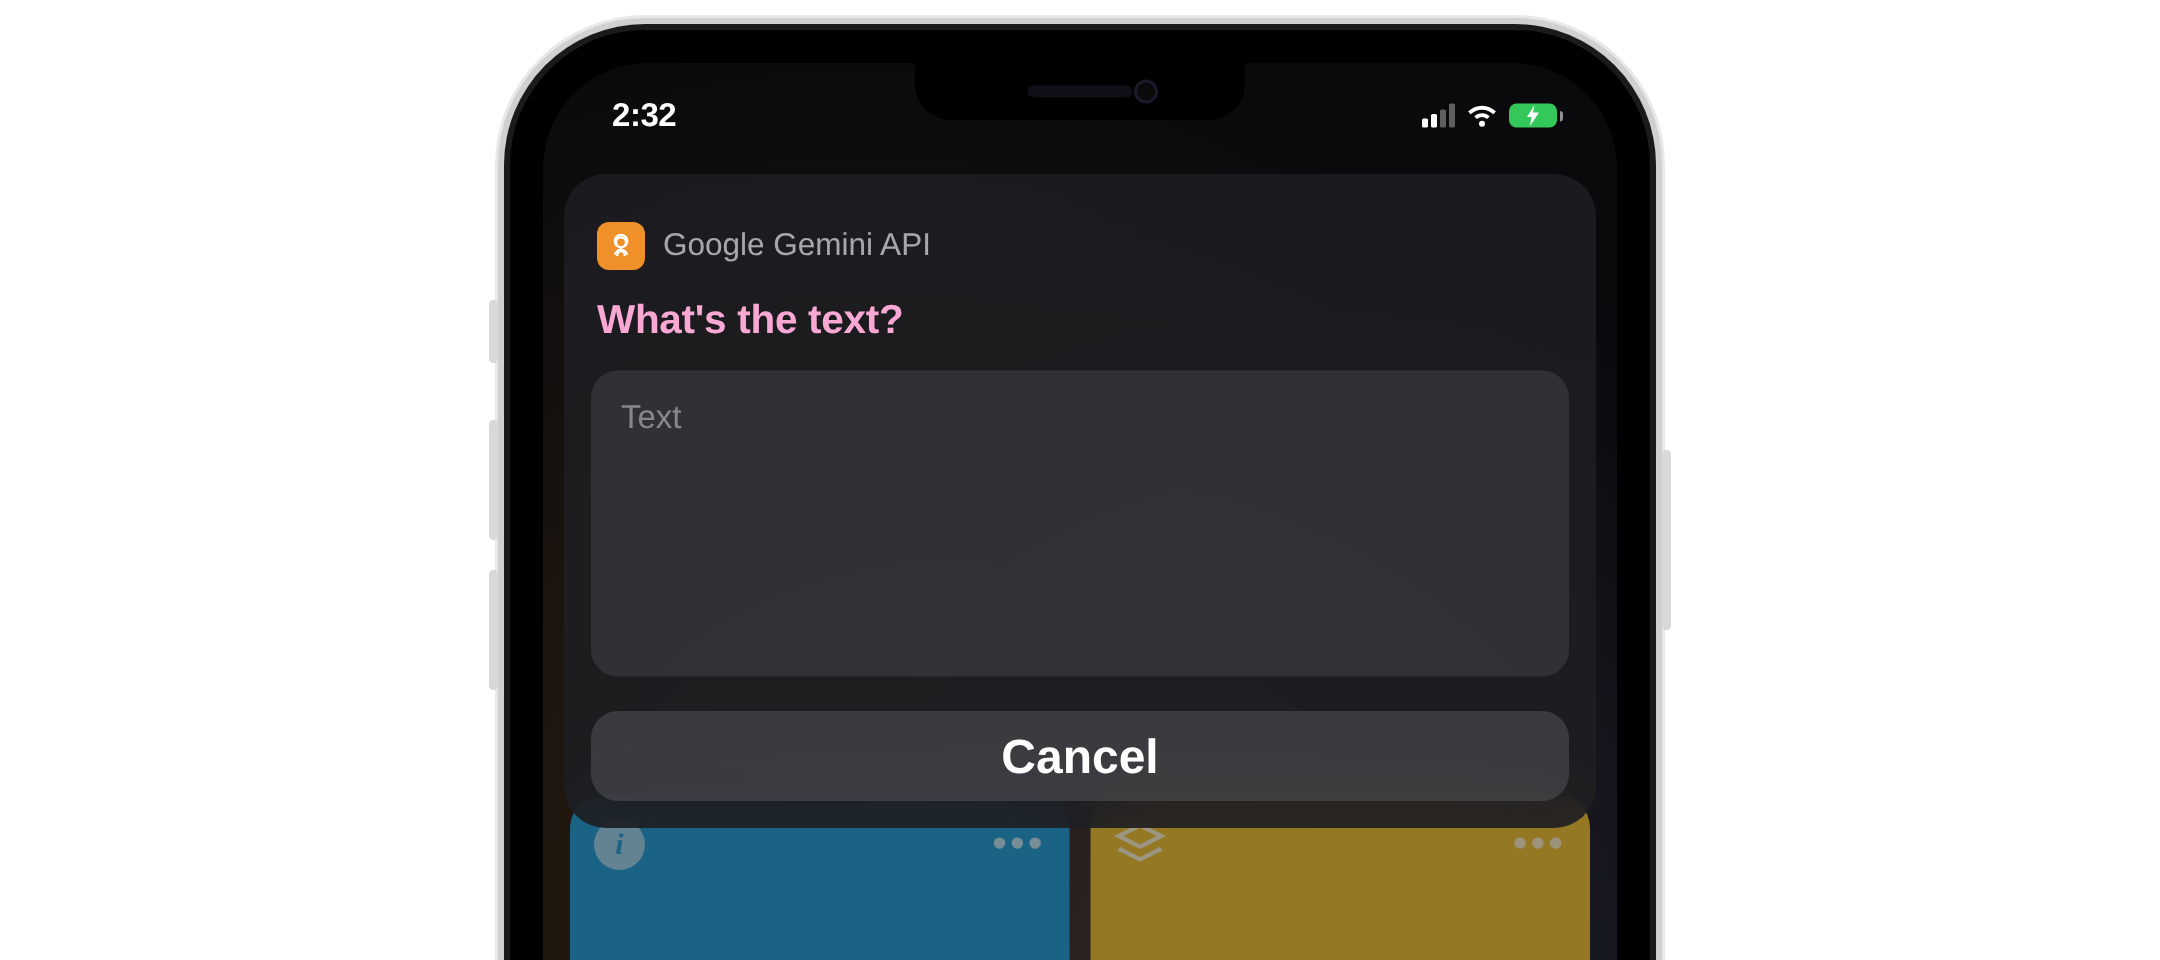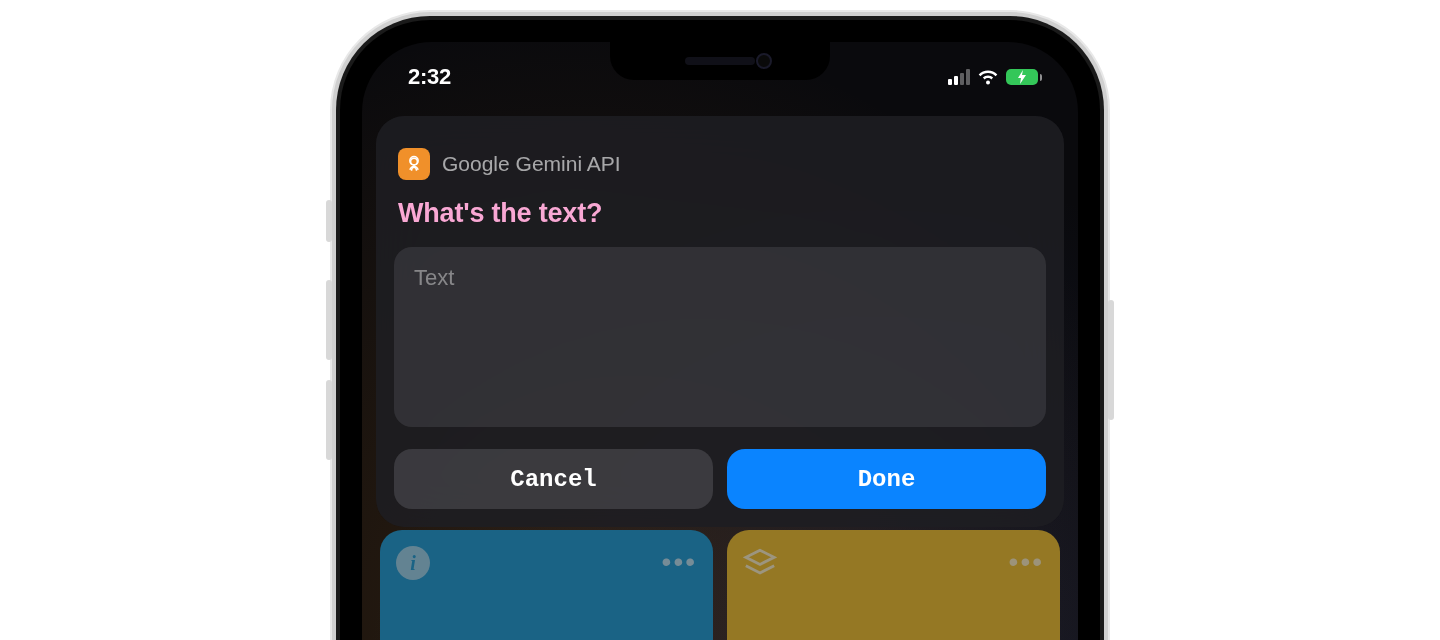--- a/index.html
+++ b/index.html
@@ -222,21 +222,21 @@
     }
     .prompt-title {
       color: #f9a8d4;
       font-size: 27px;
       font-weight: 700;
       letter-spacing: -0.2px;
       margin: 0 4px 18px;
     }
     .text-input {
       width: 100%;
-      height: 180px;
+      height: 204px;
       background: rgba(110,110,120,0.25);
       border: none;
       border-radius: 18px;
       padding: 18px 20px;
       color: #fff;
       font-size: 22px;
       font-family: inherit;
       resize: none;
       outline: none;
     }
@@ -244,23 +244,23 @@
     .button-row {
       display: flex;
       gap: 14px;
       margin-top: 18px;
     }
     .btn {
       flex: 1;
       height: 60px;
       border: none;
       border-radius: 18px;
-      font-size: 24px;
+      font-size: 32px;
       font-weight: 600;
-      font-family: Liberation Mono, monospace;
+      font-family: Liberation Sans, sans-serif;
       cursor: pointer;
     }
     .btn-cancel {
       background: rgba(120,120,128,0.32);
       color: #fff;
     }
     .btn-done {
       background: #0a84ff;
       color: #fff;
     }
@@ -335,17 +335,16 @@
             <circle cx="12" cy="9" r="4"></circle>
             <path d="M7 19c1-3 3-4 5-4s4 1 5 4"></path>
           </svg>
         </div>
         <div class="app-name">Google Gemini API</div>
       </div>
       <div class="prompt-title">What's the text?</div>
       <textarea class="text-input" placeholder="Text" style=""></textarea>
       <div class="button-row">
         <button class="btn btn-cancel">Cancel</button>
-        <button class="btn btn-done">Done</button>
       </div>
     </div>
   </div>
 </div>
 
 </body></html>

